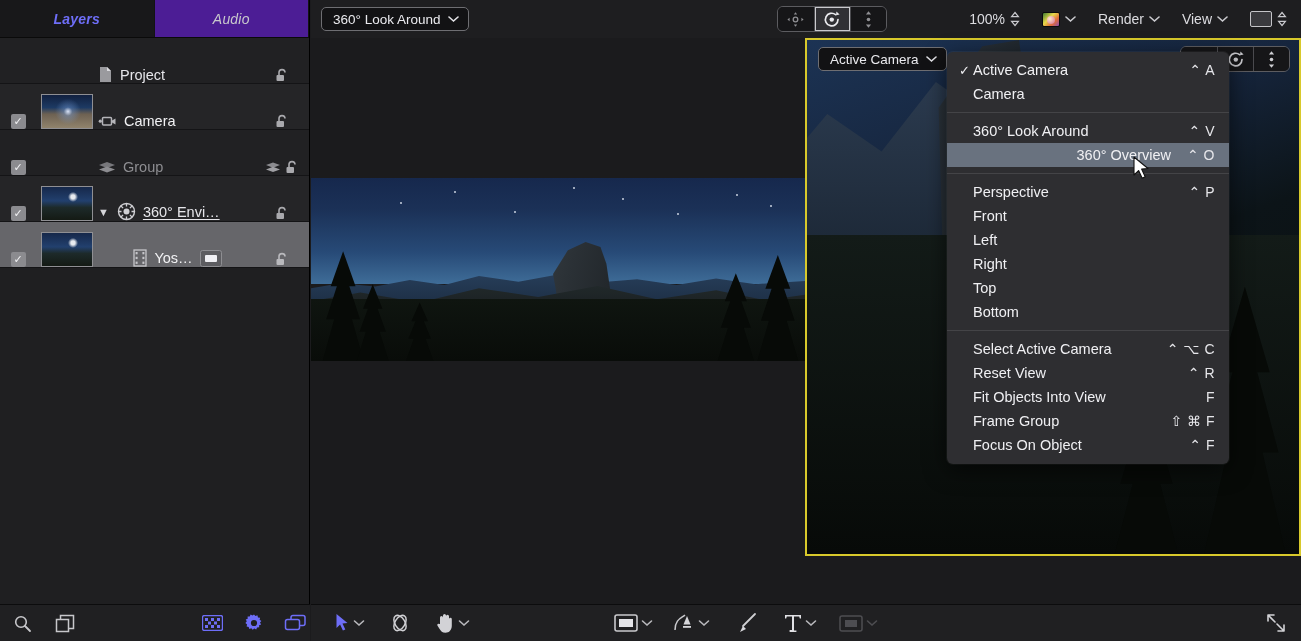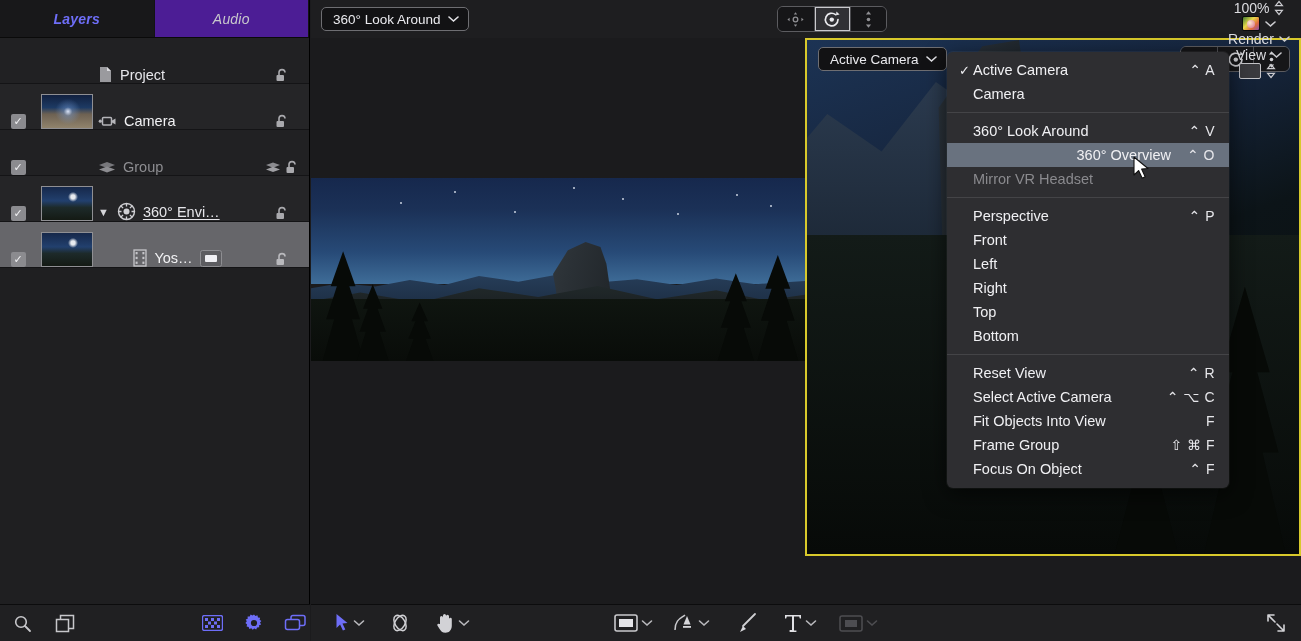--- a/index.html
+++ b/index.html
@@ -177,21 +177,20 @@
     display:flex; align-items:center;
   }
   .tb-item{ display:flex; align-items:center; gap:3px; }
   .caret{ color:#b9b9bd; font-size:11px; }
   .caret.dim{ color:#555558; }
 
   
   #top-right{
     position:absolute; right:0; top:0; height:38px; display:flex; align-items:center; gap:0;
     z-index:40;
-    flex-direction:column;
   }
   .hdr-item{ display:flex; align-items:center; gap:5px; color:#dcdce0; font-size:14px; padding:0 11px; }
   .stepper{ display:inline-flex; flex-direction:column; line-height:5px; color:#bdbdc1; font-size:9px; }
   .swatch{ width:18px;height:15px;border-radius:2px;
     background:linear-gradient(135deg,#3f7a2f,#e8d94a 40%,#e06b3a 70%,#8a4fb0);
     border:1px solid #0b0b0c; position:relative;}
   .swatch::after{content:"";position:absolute;left:4px;top:3px;width:8px;height:8px;border-radius:50%;
     background:radial-gradient(circle at 35% 35%,#ffe9cf,#d46a8a);}
   .sq-out{ width:22px;height:16px;border:1.5px solid #c4c4c8;border-radius:2px;background:#3a3a3e; }
 </style>
@@ -578,25 +577,20 @@
     <div class="mi">
       <span class="tick"></span>
       <span class="mtext">360° Look Around</span>
       <span class="key">⌃ V</span>
     </div>
     <div class="mi hl">
       <span class="tick"></span>
       <span class="mtext">360° Overview</span>
       <span class="key">⌃ O</span>
     </div>
-    <div class="mi dis">
-      <span class="tick"></span>
-      <span class="mtext">Mirror VR Headset</span>
-      <span class="key"></span>
-    </div>
 
     <div class="msep"></div>
 
     <div class="mi">
       <span class="tick"></span>
       <span class="mtext">Perspective</span>
       <span class="key">⌃ P</span>
     </div>
     <div class="mi">
       <span class="tick"></span>
@@ -621,27 +615,27 @@
     <div class="mi">
       <span class="tick"></span>
       <span class="mtext">Bottom</span>
       <span class="key"></span>
     </div>
 
     <div class="msep"></div>
 
     <div class="mi">
       <span class="tick"></span>
+      <span class="mtext">Select Active Camera</span>
+      <span class="key">⌃ ⌥ C</span>
+    </div>
+    <div class="mi">
+      <span class="tick"></span>
       <span class="mtext">Reset View</span>
       <span class="key">⌃ R</span>
-    </div>
-    <div class="mi">
-      <span class="tick"></span>
-      <span class="mtext">Select Active Camera</span>
-      <span class="key">⌃ ⌥ C</span>
     </div>
     <div class="mi">
       <span class="tick"></span>
       <span class="mtext">Fit Objects Into View</span>
       <span class="key">F</span>
     </div>
     <div class="mi">
       <span class="tick"></span>
       <span class="mtext">Frame Group</span>
       <span class="key">⇧ ⌘ F</span>

